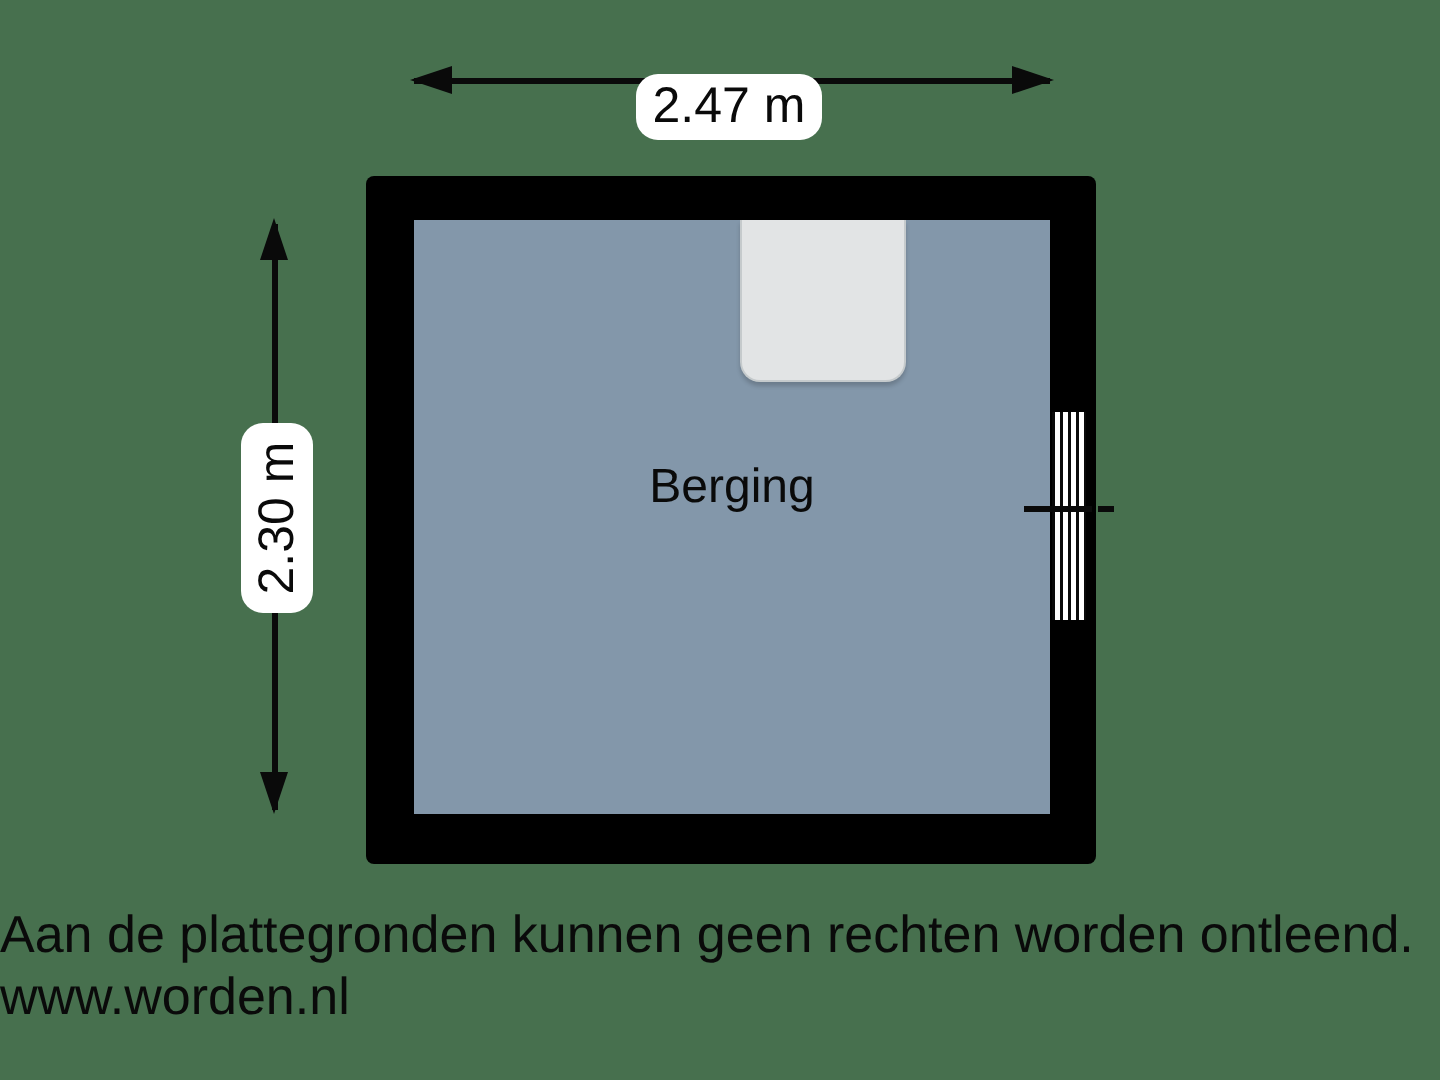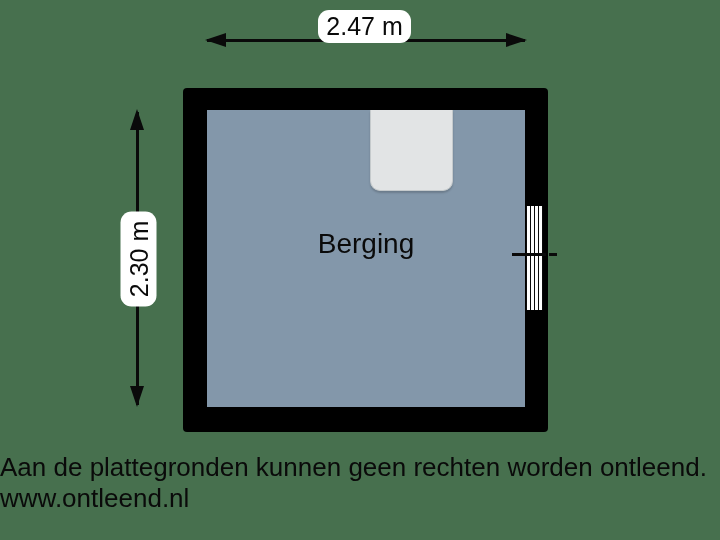--- a/index.html
+++ b/index.html
@@ -27,21 +27,21 @@
   .ah-down {left:130px;top:386px;border-left:7px solid transparent;border-right:7px solid transparent;border-top:21px solid var(--ink);}
 
   .dim-label{
     background:var(--label_bg);
     border-radius:11px;
     font-size:25px;
     text-align:center;
     white-space:nowrap;
     display:flex;align-items:center;justify-content:center;
   }
-  .dim-label-top{left:318px;top:10px;width:93px;height:33px;text-align:right;}
+  .dim-label-top{left:318px;top:37px;width:93px;height:33px;text-align:right;}
   .dim-label-left{left:91px;top:241px;width:95px;height:36px;transform:rotate(-90deg);}
 
   
   .room-walls{
     left:183px;top:88px;width:365px;height:344px;
     background:var(--wall);
     border-radius:4px;
   }
   .room-interior{
     left:207px;top:110px;width:318px;height:297px;
@@ -61,21 +61,21 @@
       repeating-linear-gradient(90deg, var(--ink) 0px, var(--ink) 1.5px, transparent 1.5px, transparent 4px),
       var(--window);
     border-right:1.5px solid var(--ink);
   }
   .sill{left:512px;top:253px;width:34px;height:3px;background:var(--ink);}
   .sill-dash{left:549px;top:253px;width:8px;height:3px;background:var(--ink);}
 
   .room-label{
     left:207px;top:226px;width:318px;
     text-align:center;
-    font-size:28px;
+    font-size:24px;
     line-height:36px;
     color:var(--ink);
   }
 
   
   .footer{
     left:0;top:452px;width:720px;
     font-size:26px;
     line-height:31px;
     color:var(--ink);
@@ -105,14 +105,14 @@
 <div class="abs window"></div>
 <div class="abs sill"></div>
 <div class="abs sill-dash"></div>
 
 <div class="abs room-label">
   <div>Berging</div>
 </div>
 
 <div class="abs footer">
   <div>Aan de plattegronden kunnen geen rechten worden ontleend.</div>
-  <div>www.ontleend.nl</div>
+  <div>www.worden.nl</div>
 </div>
 
 </body></html>

